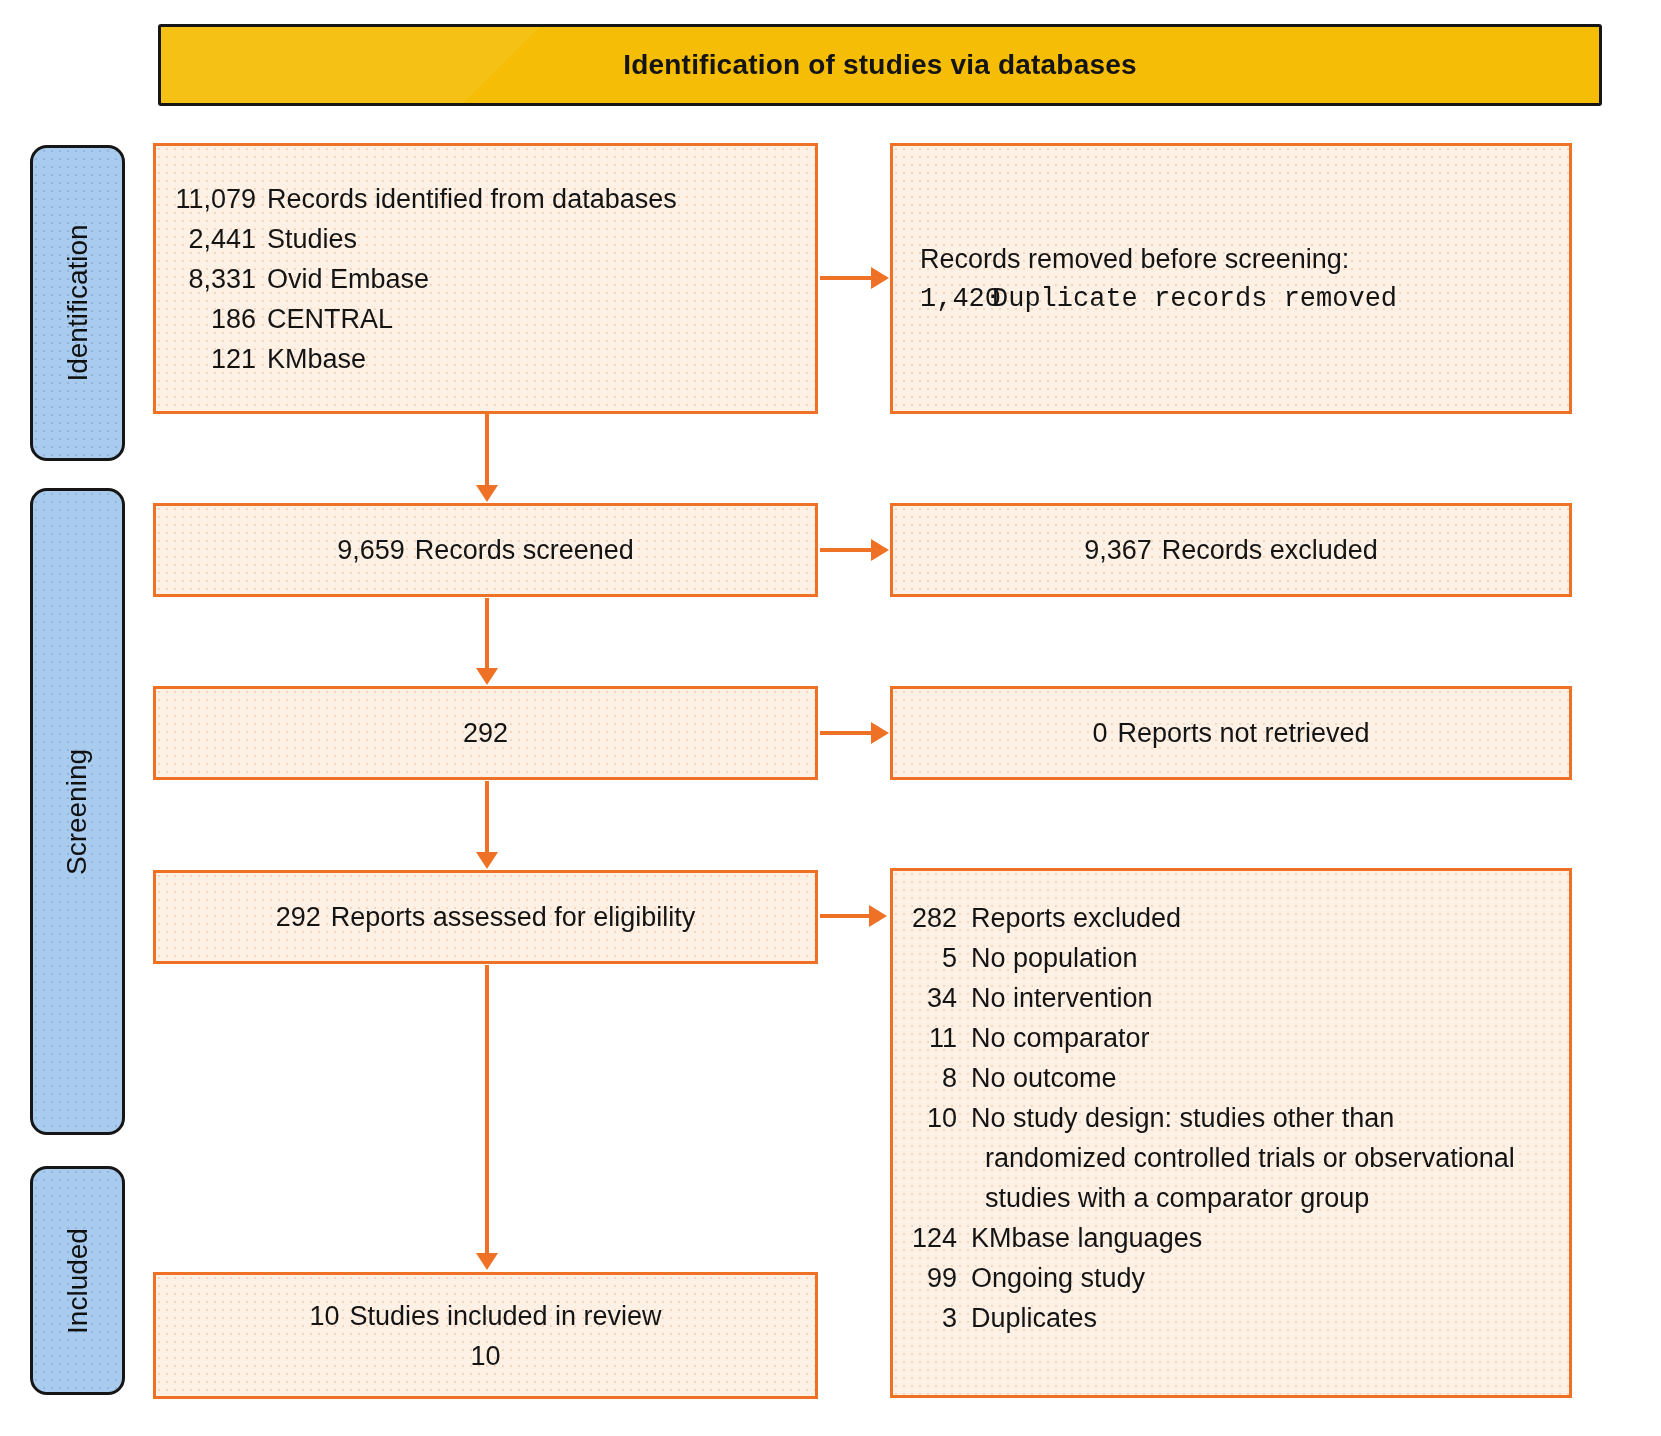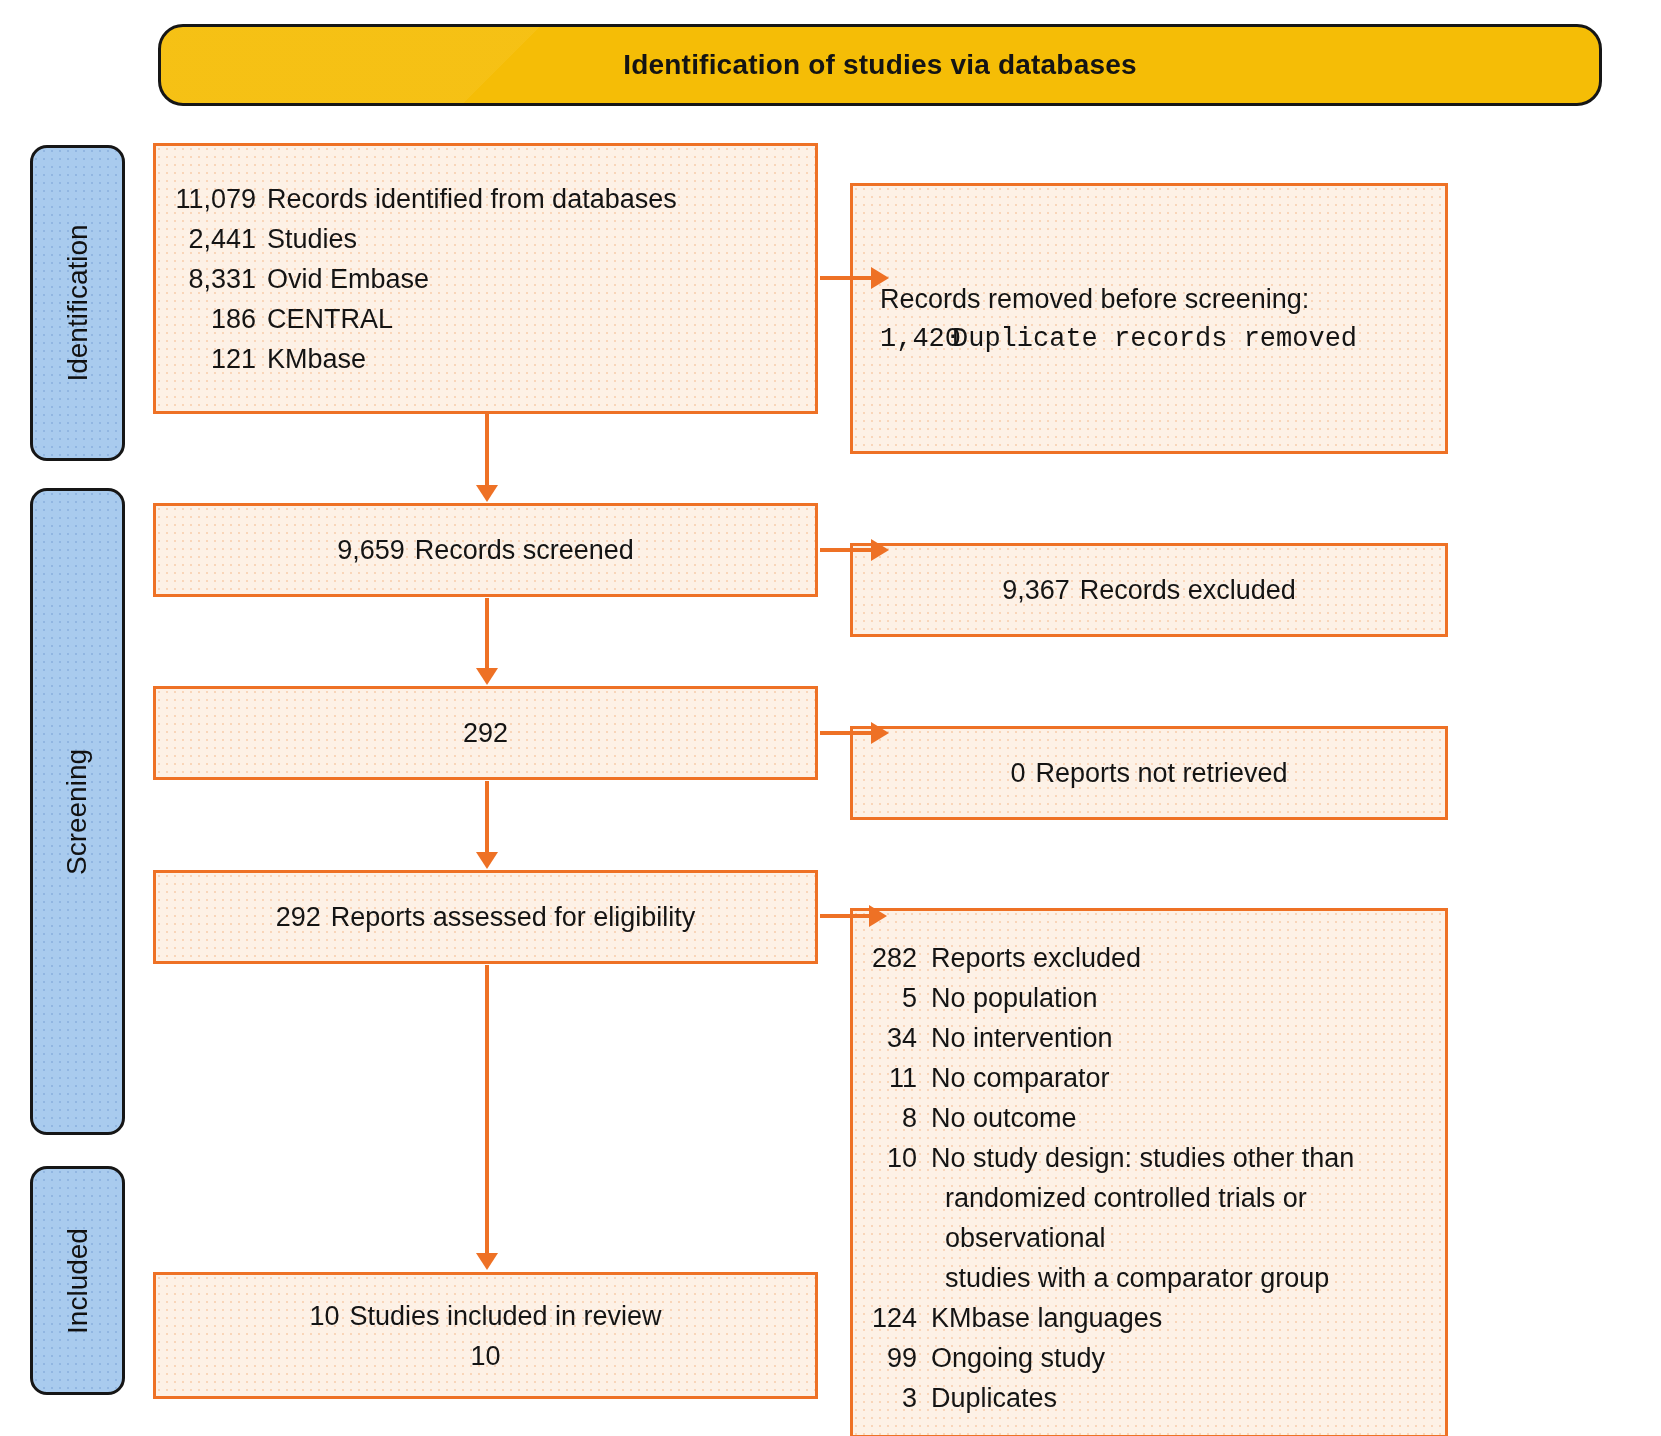--- a/index.html
+++ b/index.html
@@ -6,21 +6,21 @@
   #canvas{
     position:relative;width:1661px;height:1436px;background:#ffffff;
     font-family:"Liberation Sans", sans-serif;color:#141414;
     -webkit-font-smoothing:antialiased;
   }
   
   .banner{
     position:absolute;left:158px;top:24px;width:1444px;height:82px;
     background:#F5BD06;
     background-image:linear-gradient(135deg, rgba(255,255,255,0.06) 25%, transparent 25%);
-    border:3px solid #161616;border-radius:25px;box-sizing:border-box;
+    border:3px solid #161616;border-radius:3px;box-sizing:border-box;
     display:flex;align-items:center;justify-content:center;
     font-size:28px;font-weight:700;letter-spacing:0.2px;
   }
   
   .pill{
     position:absolute;left:30px;width:95px;box-sizing:border-box;
     background-color:#A9CBEE;
     background-image:radial-gradient(circle at 3px 3px, rgba(60,110,180,0.22) 1.3px, transparent 1.5px);
     background-size:8px 8px;
     border:3px solid #161616;border-radius:17px;
@@ -32,21 +32,21 @@
   
   .box{
     position:absolute;box-sizing:border-box;
     background-color:#FDF1E6;
     background-image:radial-gradient(circle at 3px 3px, rgba(238,150,80,0.30) 1.3px, transparent 1.5px);
     background-size:8px 8px;
     border:3px solid #EE7125;
     font-size:27px;line-height:40px;color:#141414;
   }
   .col-left{left:153px;width:665px;}
-  .col-right{left:850px;width:598px;margin-top:40px;}
+  .col-right{left:890px;width:682px;}
   .vcenter{display:flex;flex-direction:column;justify-content:center;}
   .center-line{display:flex;align-items:center;justify-content:center;gap:10px;height:100%;}
   .row-center{display:flex;justify-content:center;gap:10px;}
   .hang{display:flex;}
   .hang .num{flex:none;text-align:right;}
   .hang .txt{white-space:pre-line;padding-left:14px;text-indent:-14px;}
   .box-identified{padding-left:12px;padding-right:14px;}
   .box-identified .num{width:88px;}
   .box-identified .hang{gap:11px;}
   .box-removed{padding-left:27px;padding-right:14px;}

